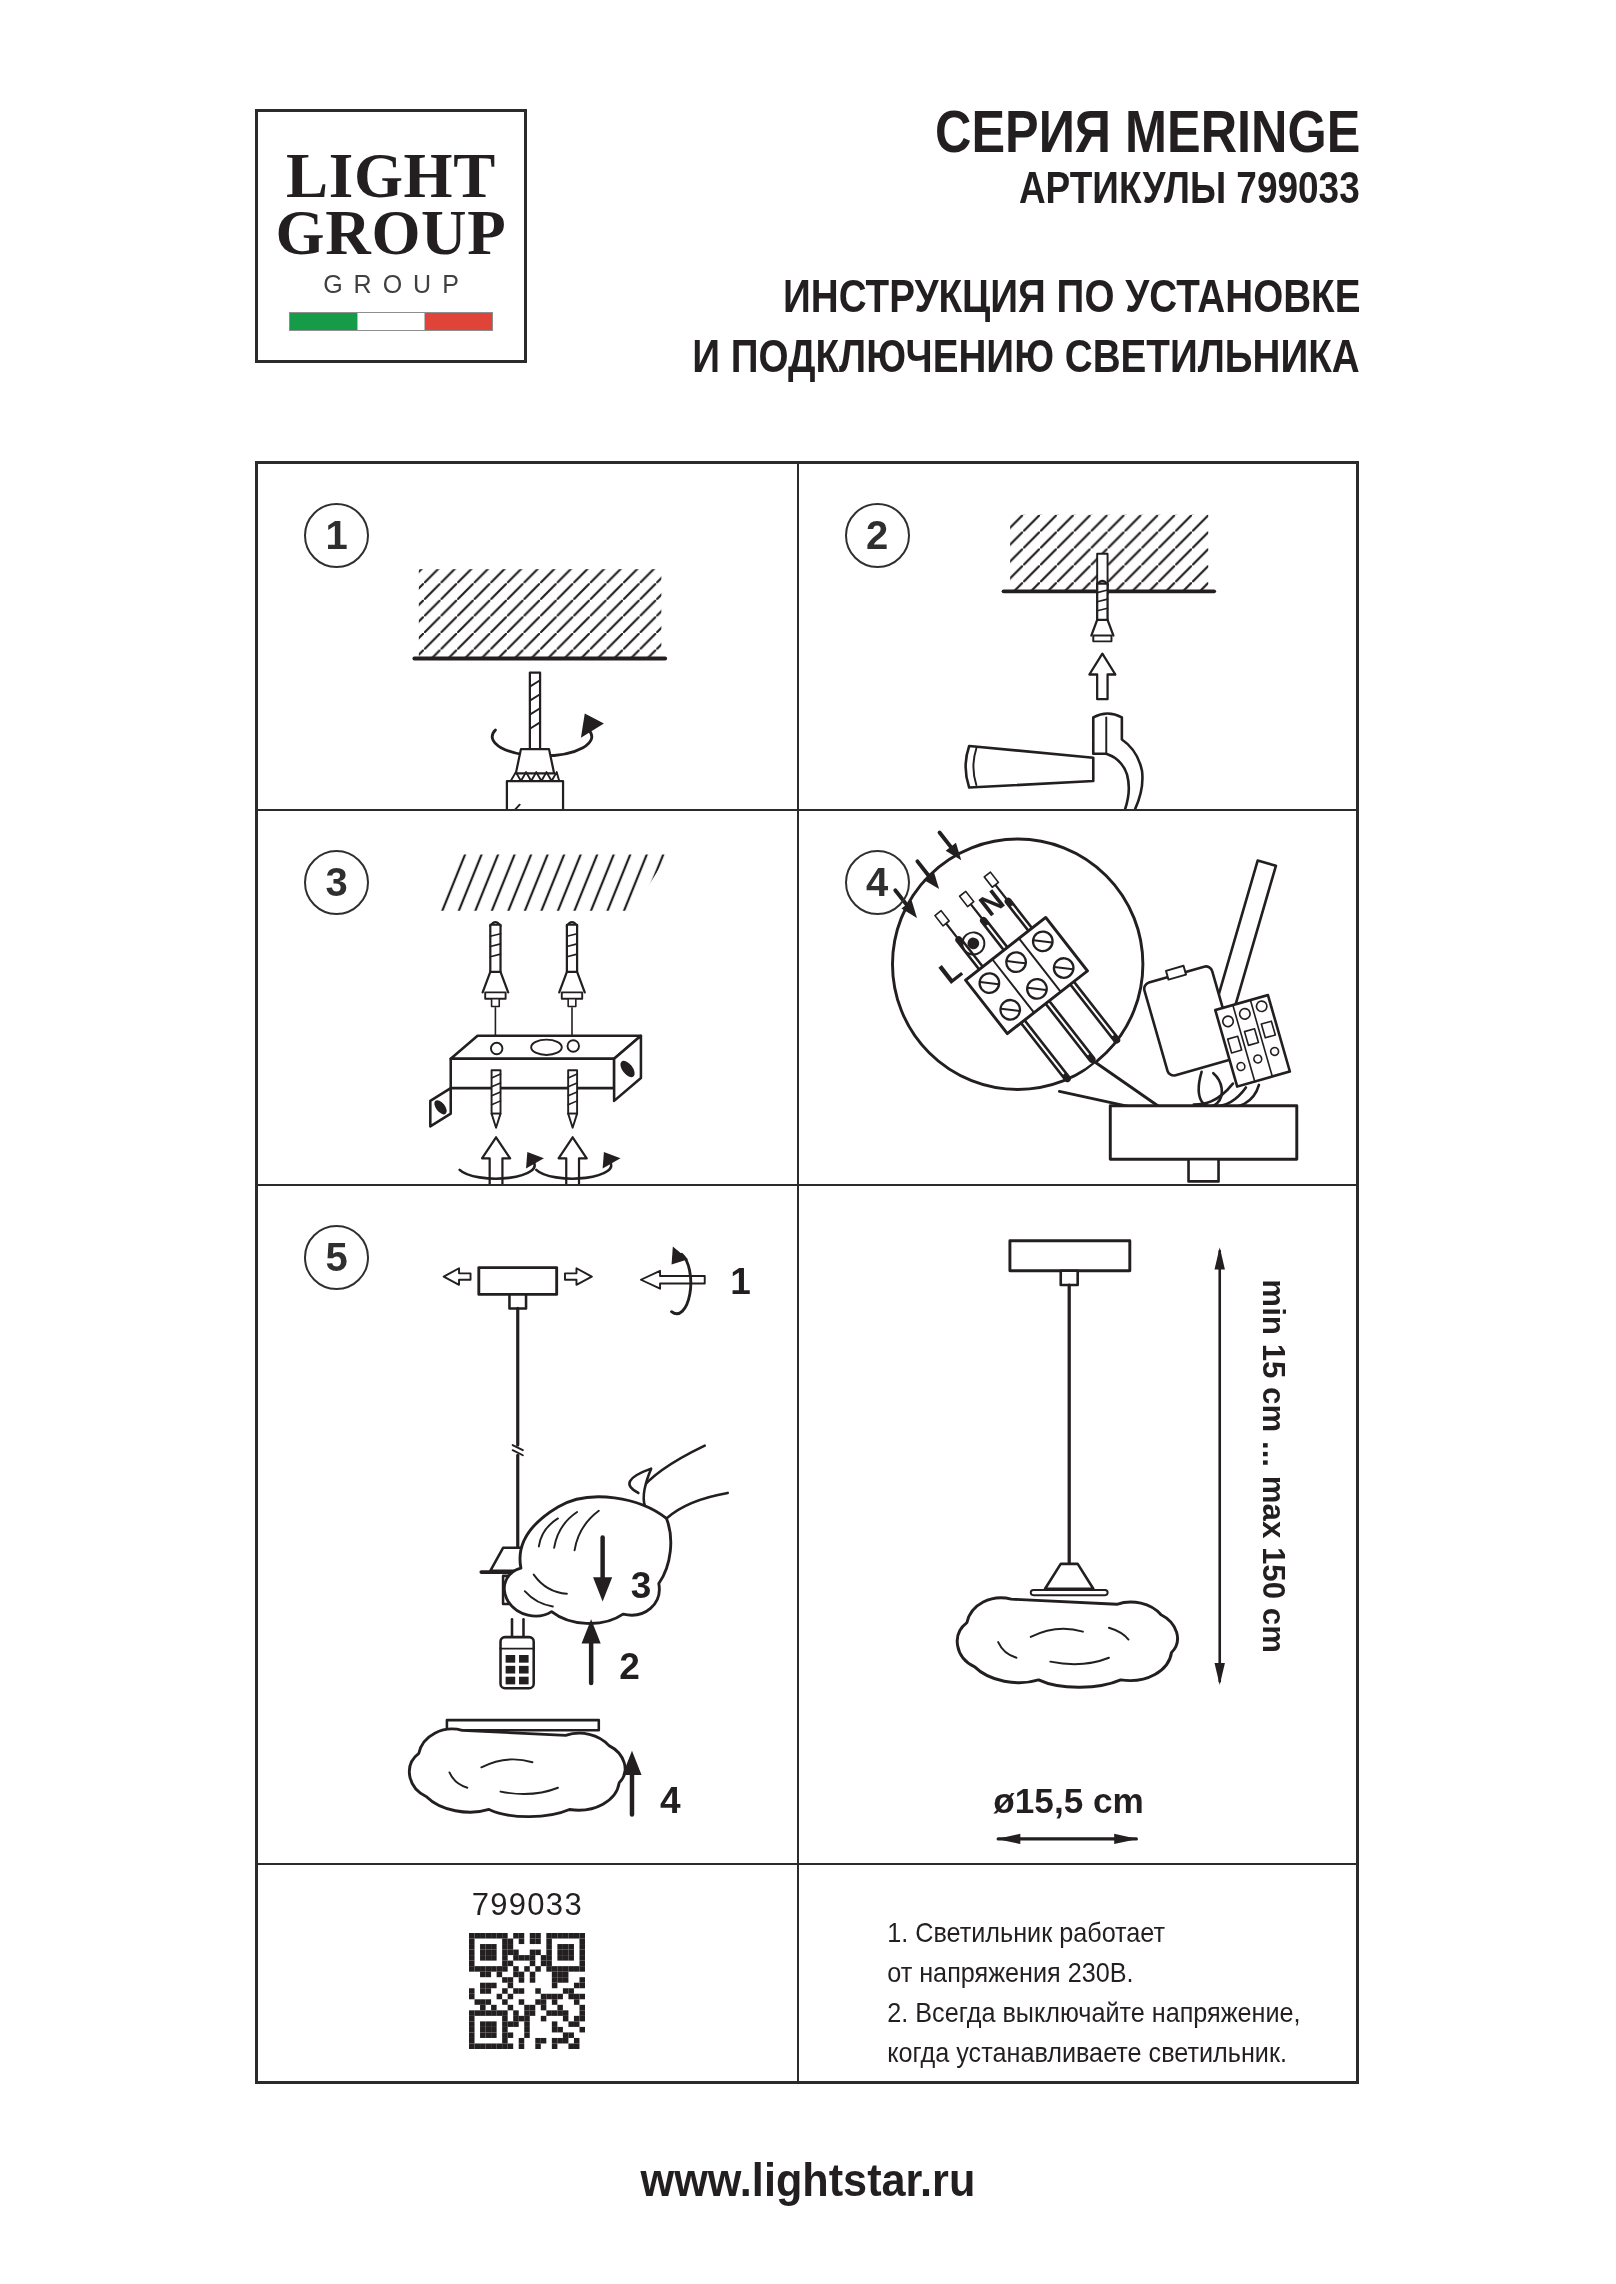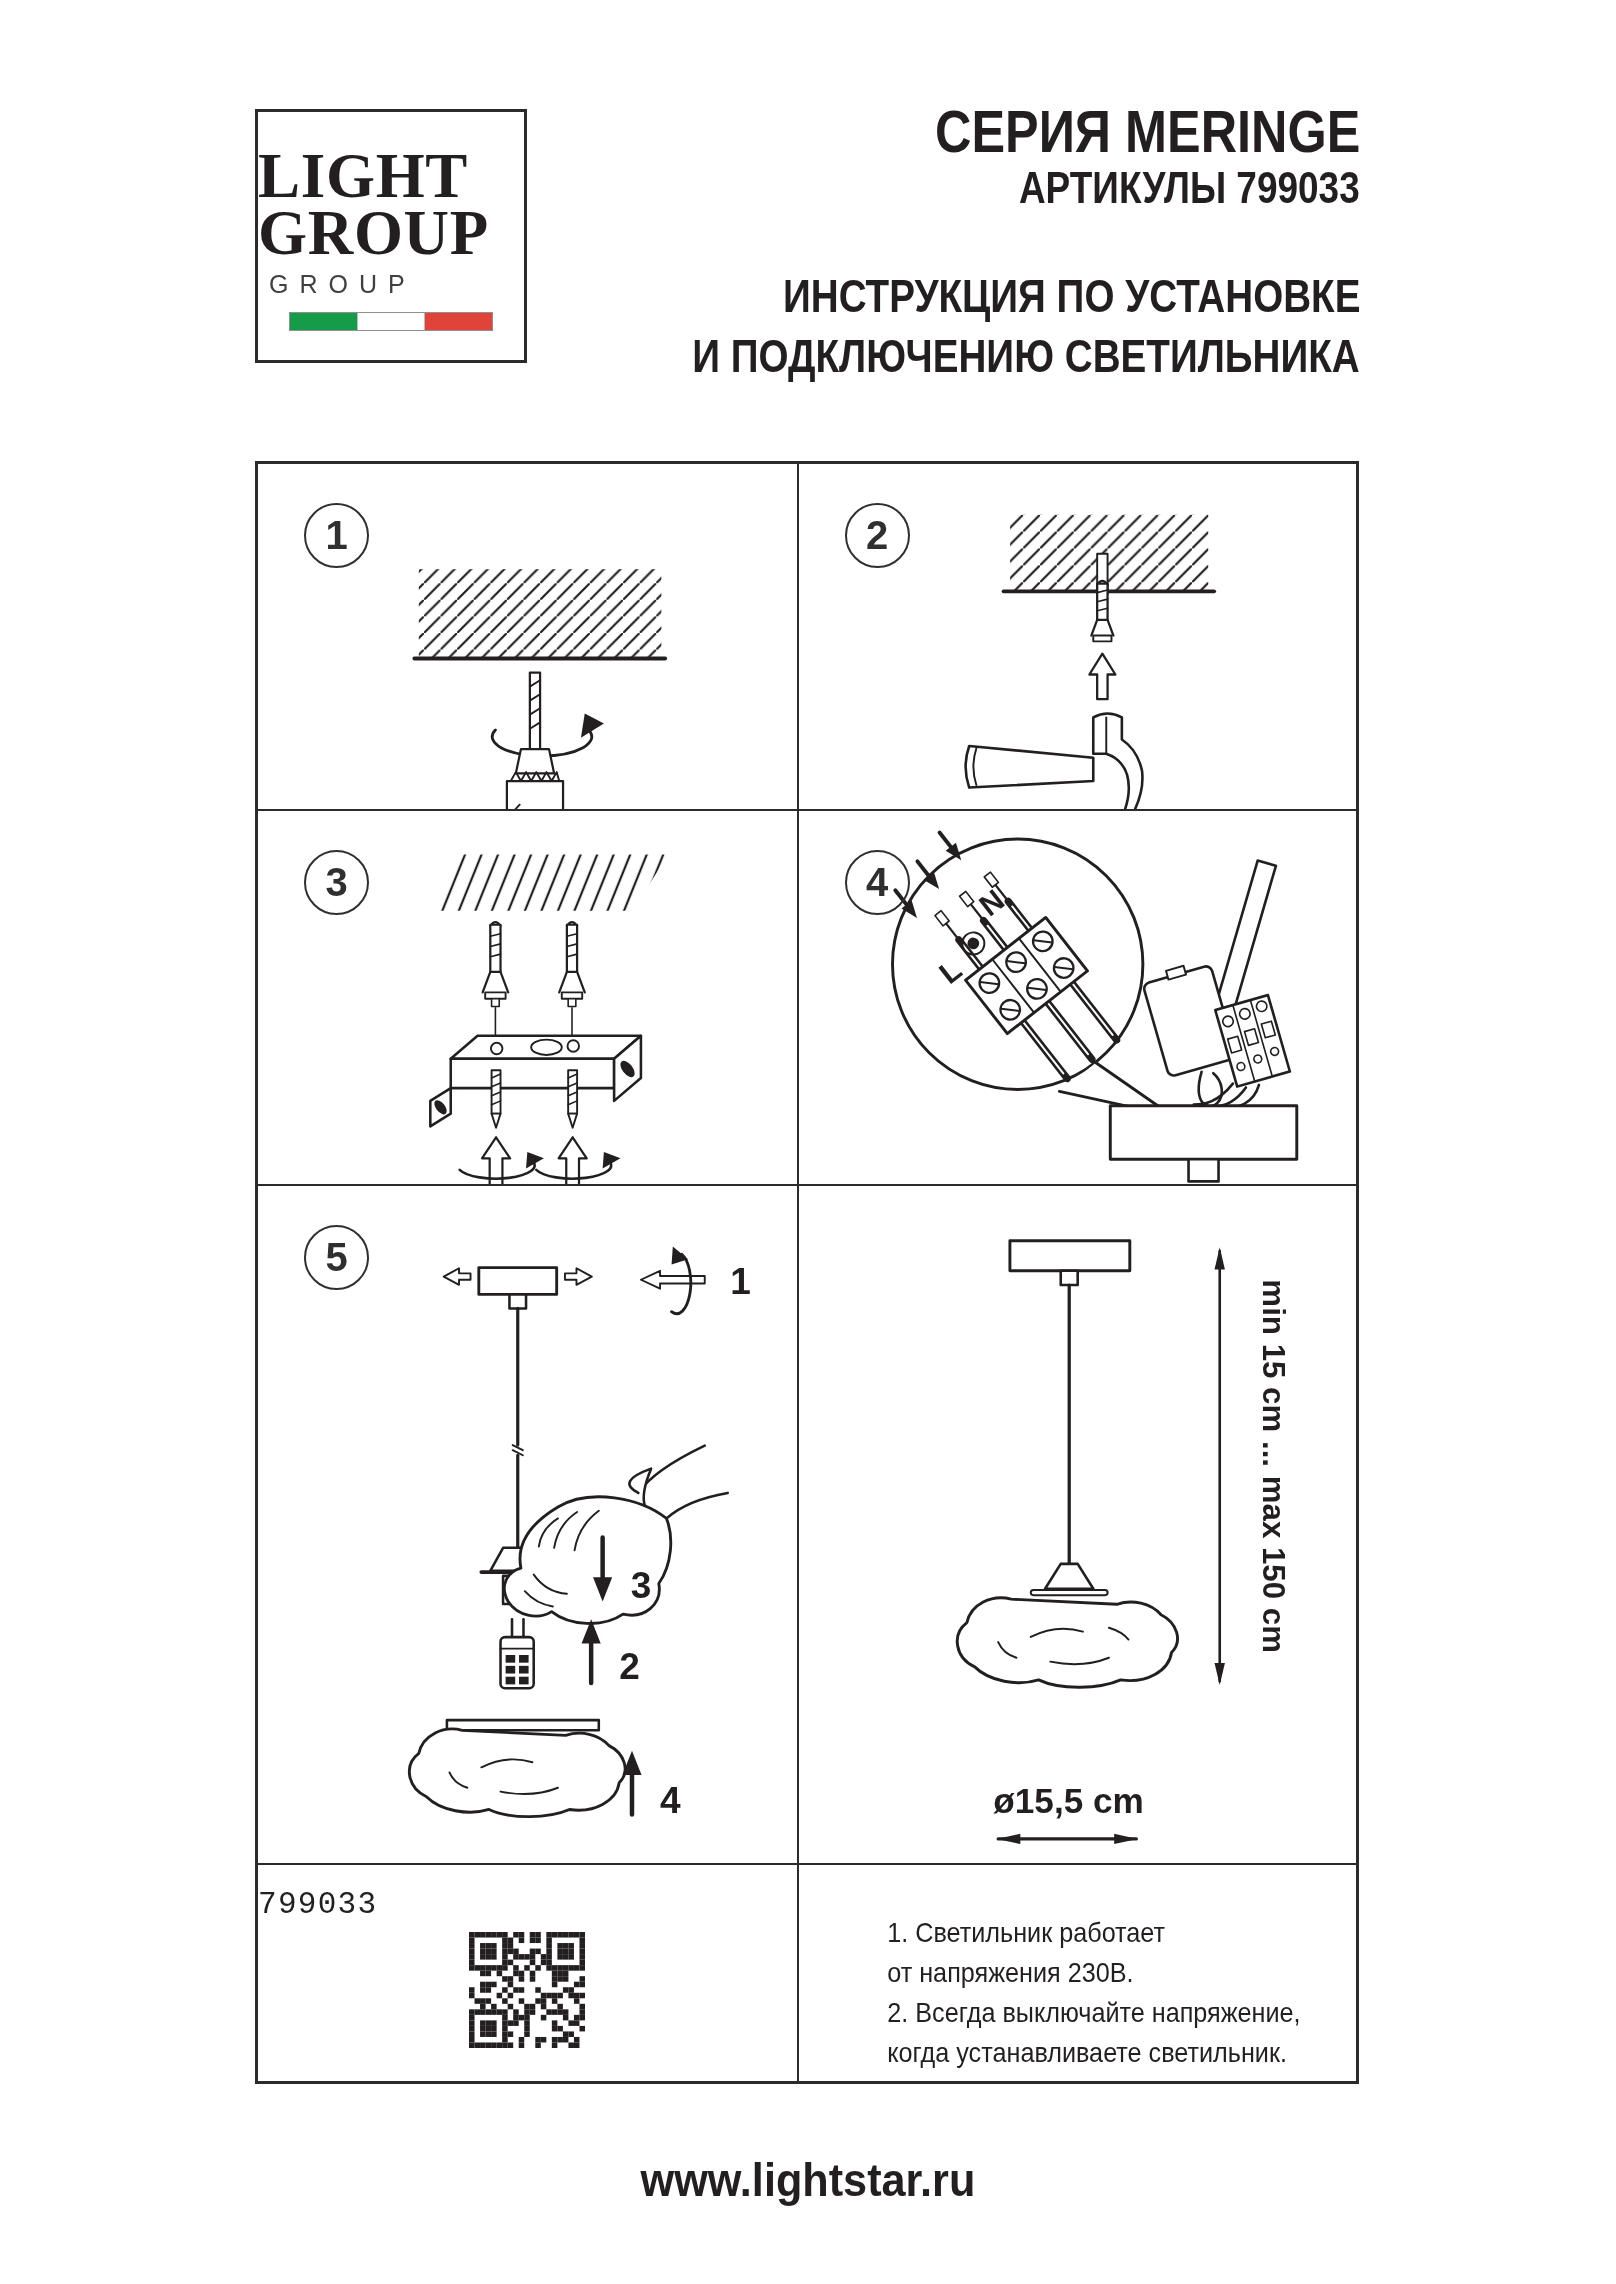--- a/index.html
+++ b/index.html
@@ -1,21 +1,21 @@
 <!DOCTYPE html>
 <html style="font-size:10.4px"><head>
 <meta charset="utf-8">
 <style>
   html,body{margin:0;padding:0;background:#e8e8e8;}
   .page{position:relative;width:1616px;height:2284px;background:#ffffff;
         font-family:"Liberation Sans",sans-serif;color:#231f20;overflow:hidden;}
 
   
   .logo-box{position:absolute;left:255px;top:109px;width:272px;height:254px;
-            border:3.3px solid #2b2b2b;box-sizing:border-box;}
+            border:3.3px solid #2b2b2b;box-sizing:border-box;text-align:center;}
   .logo-light,.logo-star{font-family:"Liberation Serif",serif;font-weight:bold;
             font-size:63px;line-height:57px;letter-spacing:0.7px;}
   .logo-light{margin-top:36px;}
   .logo-group{margin-top:7.8px;font-size:25px;font-weight:400;letter-spacing:11px;text-indent:11px;color:#404040;}
   .flag{position:absolute;left:31px;right:31px;bottom:29px;height:17px;border:1.3px solid #8f8f8f;display:flex;}
   .flag span{flex:1;}
   .fg{background:#169b48;} .fw{background:#ffffff;border-left:0.7px solid #bbb;border-right:0.7px solid #bbb;} .fr{background:#e04338;}
 
   
   .title-block{position:absolute;left:560px;top:104px;width:800px;text-align:right;font-weight:bold;}
@@ -34,21 +34,21 @@
   .cell.rlast{border-bottom:none;}
   .badge{position:absolute;left:46px;top:39px;width:61px;height:61px;border:2.6px solid #2f2f2f;
          border-radius:50%;display:flex;align-items:center;justify-content:center;
          font-size:40px;font-weight:bold;color:#2f2f2f;z-index:2;}
   svg.draw{position:absolute;inset:0;width:100%;height:100%;}
   .draw path,.draw line,.draw rect,.draw circle,.draw ellipse,.draw polygon,.draw polyline{
         stroke:#231f20;stroke-width:4;fill:none;stroke-linecap:round;stroke-linejoin:round;}
   .draw text{fill:#231f20;stroke:none;font-weight:bold;font-family:"Liberation Sans",sans-serif;}
 
   
-  .article-num{margin-top:22px;text-align:left;font-size:31px;letter-spacing:1.3px;font-weight:400;font-family:Liberation Mono, monospace;}
+  .article-num{margin-top:22px;text-align:center;font-size:31px;letter-spacing:1.3px;font-weight:400;}
   .qr-wrap{width:116px;height:116px;margin:10.4px auto 0 auto;}
   .notes{padding:48px 0 0 98px;font-size:28px;line-height:40px;white-space:nowrap;
          transform:scaleX(.9);transform-origin:0 0;}
 
   
   .website{position:absolute;left:0;top:2152px;width:100%;text-align:center;font-size:47px;font-weight:bold;}
   .website .cond{display:inline-block;transform:scaleX(.92);transform-origin:50% 50%;}
 </style>
 </head>
 <body>

